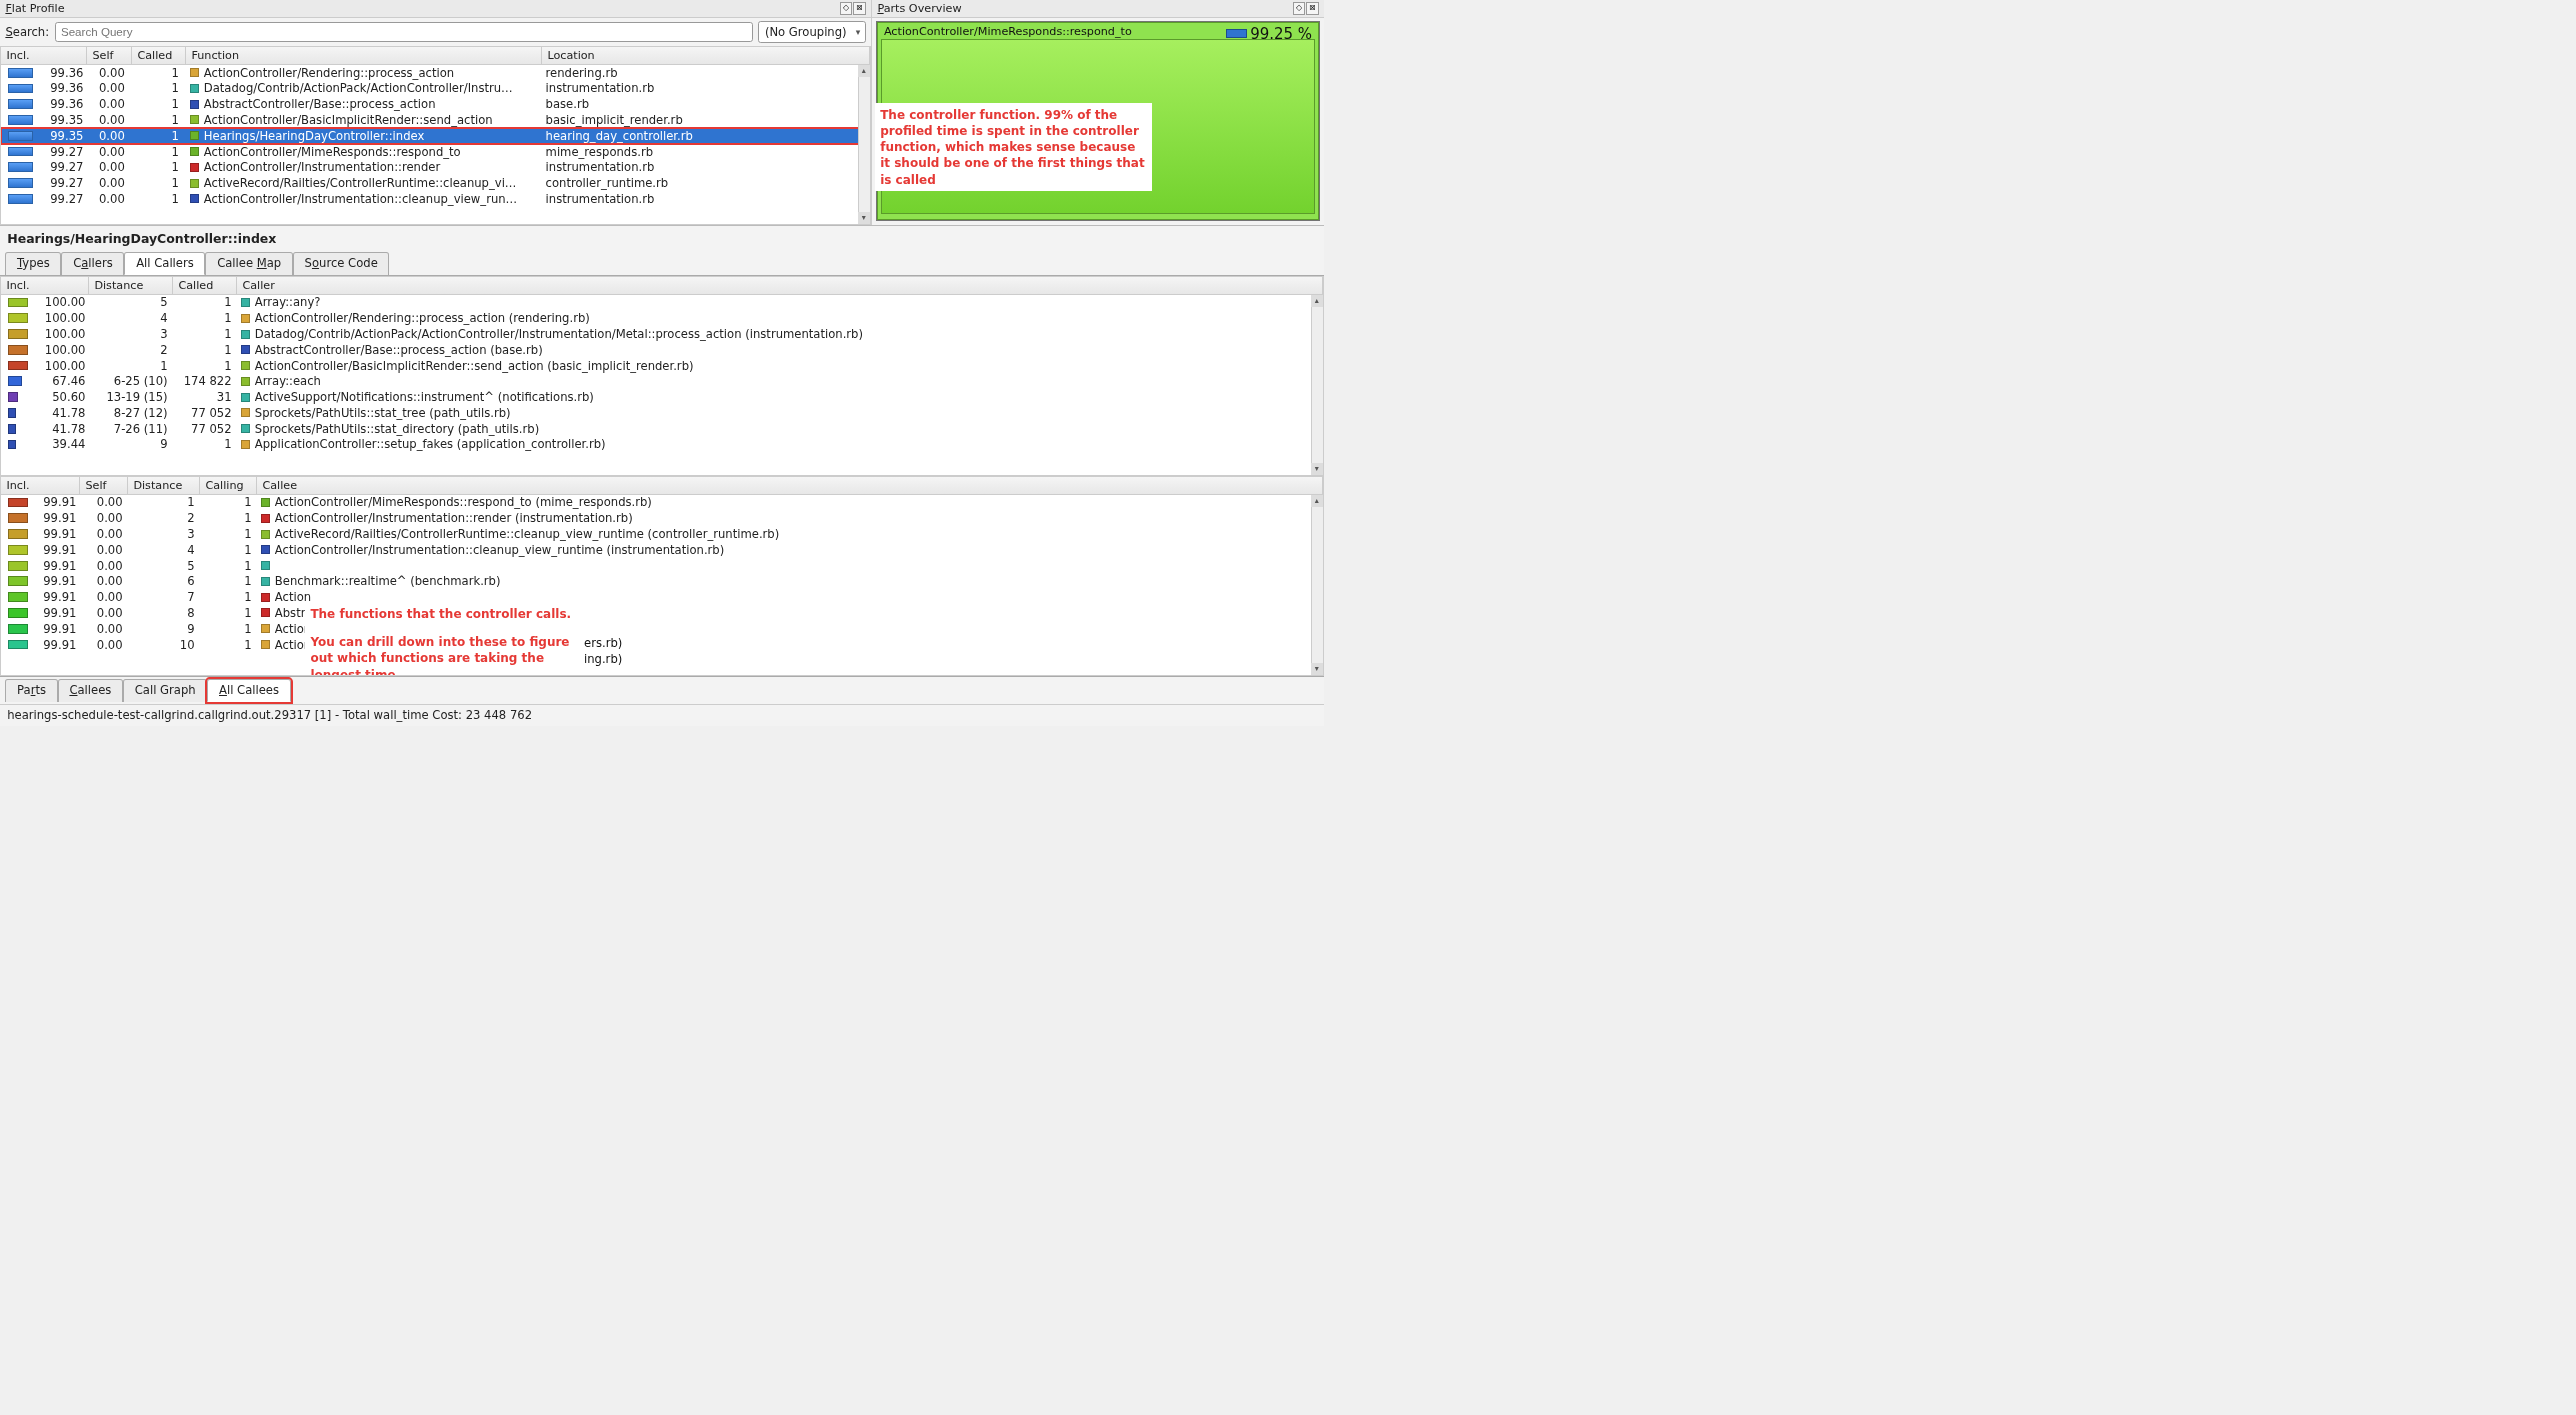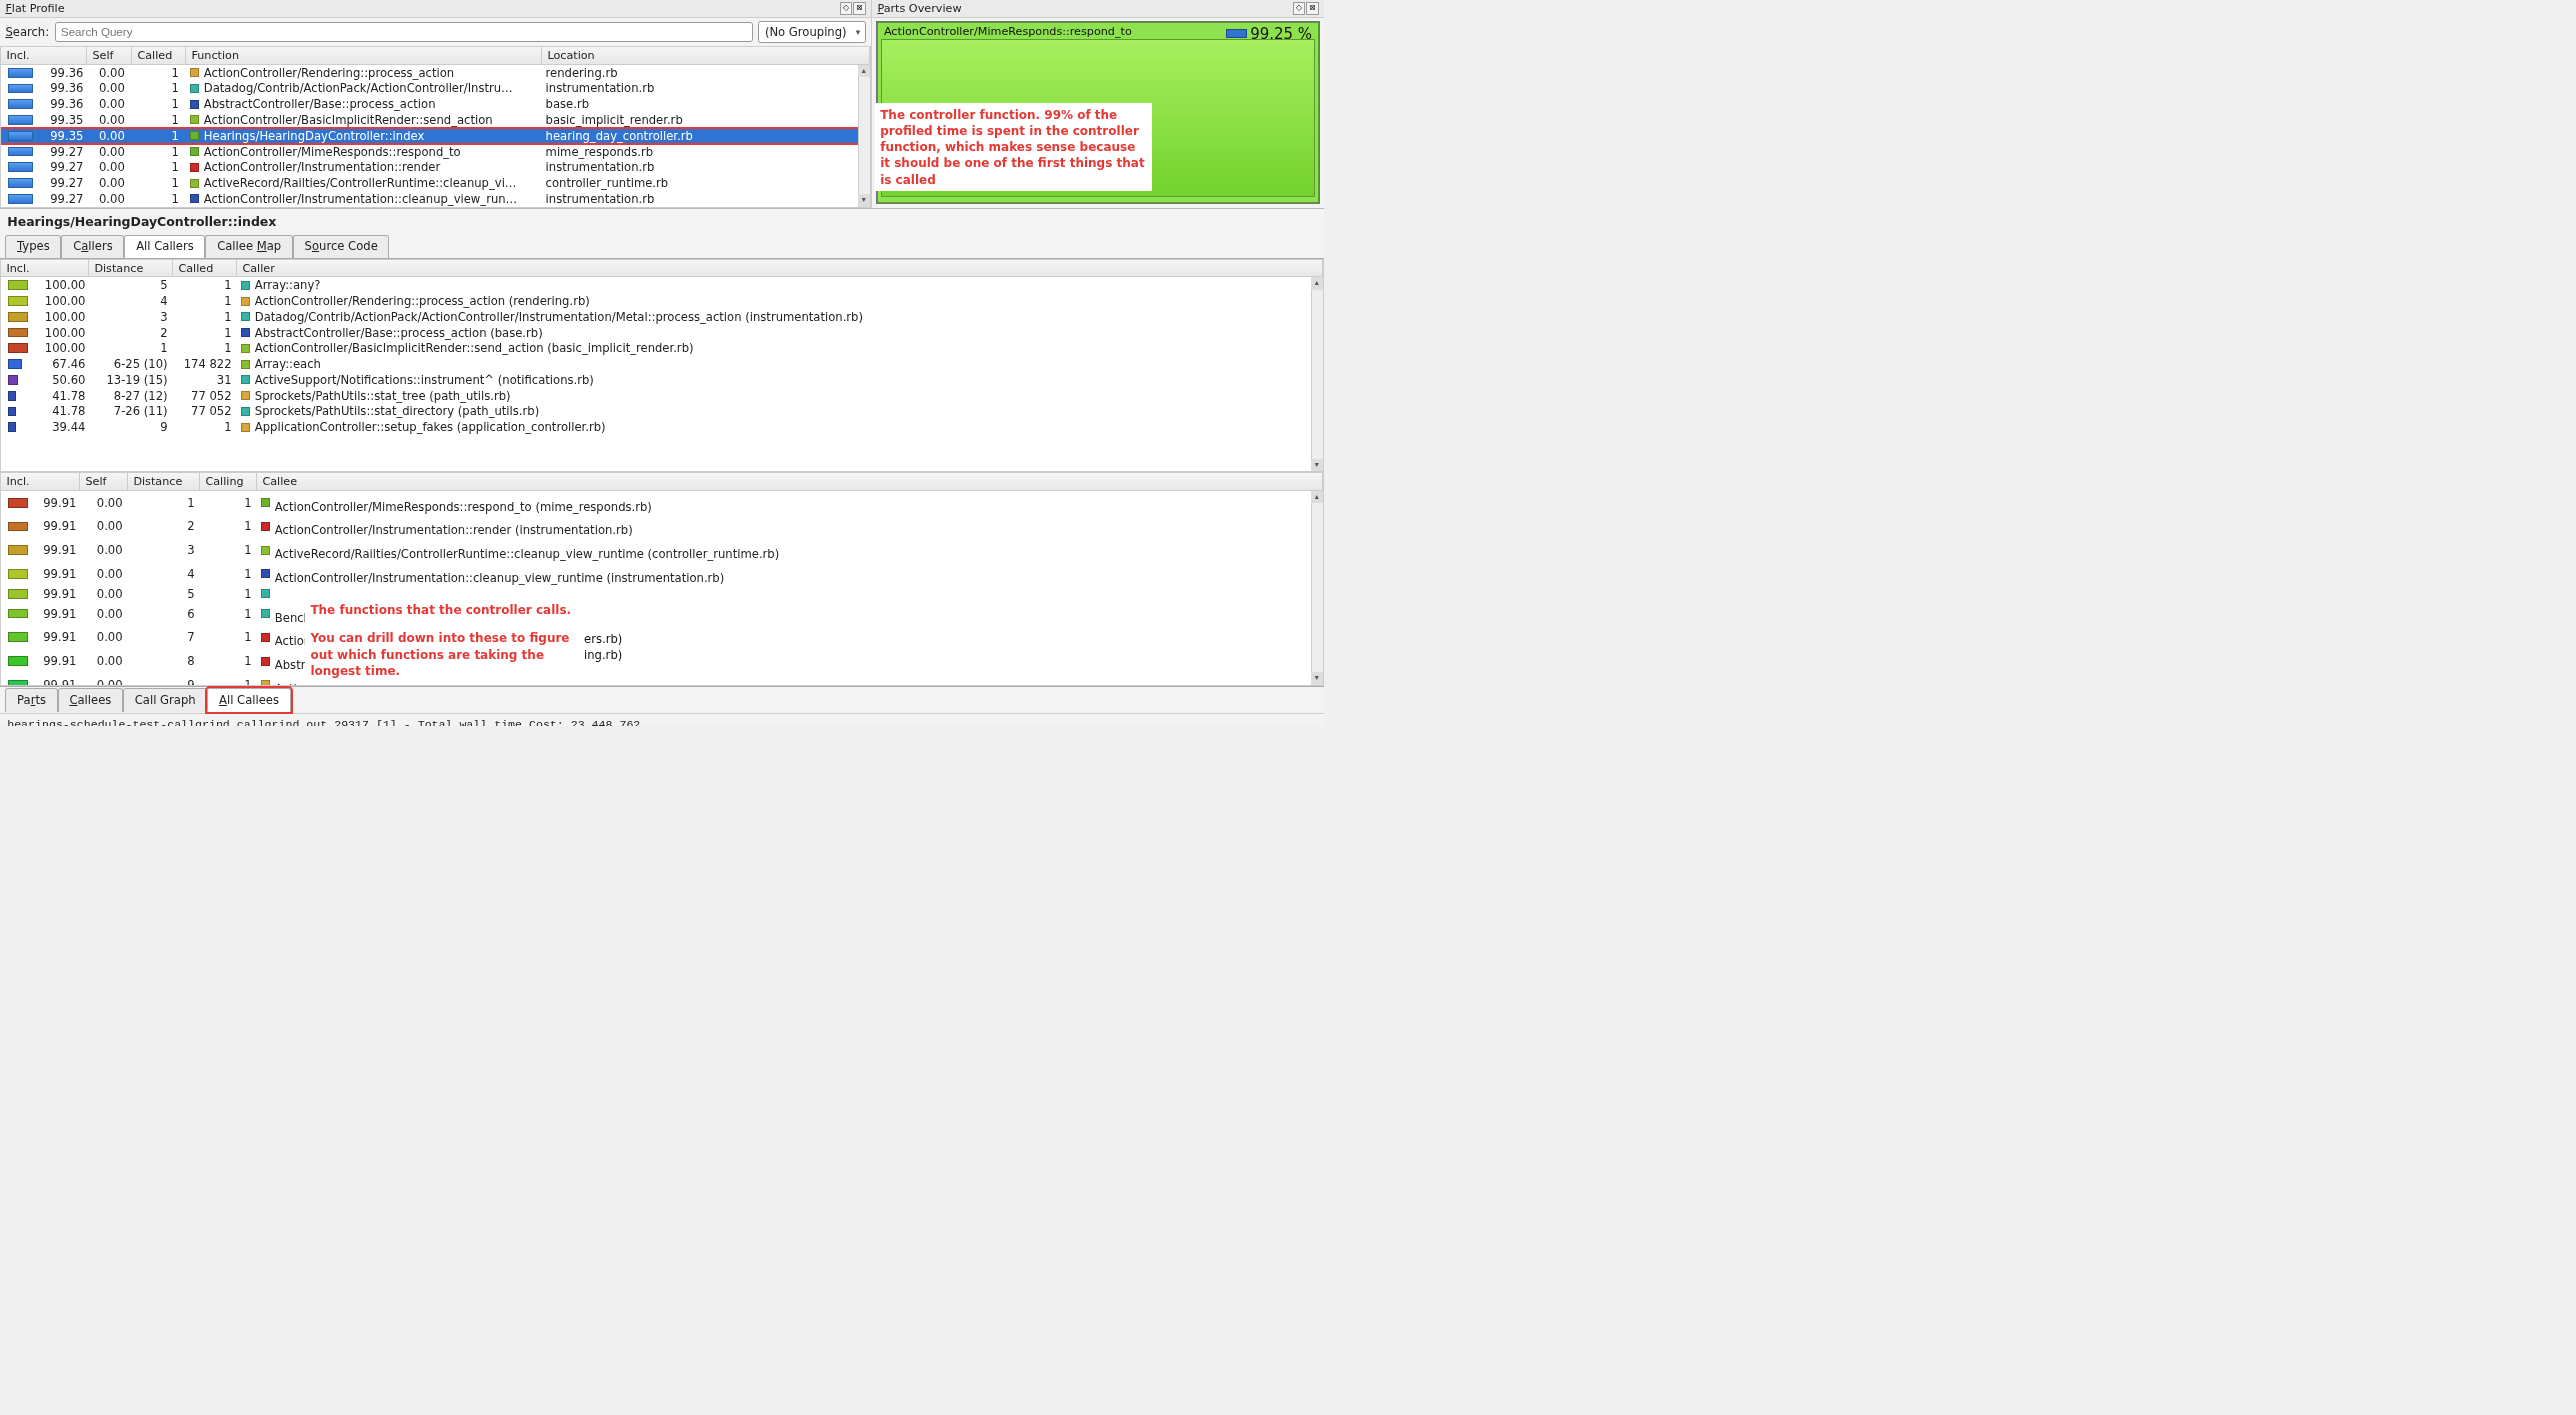--- a/index.html
+++ b/index.html
@@ -106,24 +106,24 @@
 .cr-sq { width: 16px; display:flex; align-items:center; justify-content:center;}
 .cr-caller { flex: 1; padding-left: 1.8px; white-space: nowrap; }
 
 
 .ce-bar { width: 29px; display:flex; align-items:center; padding-left:7.2px;}
 .ce-incl { width: 50px; text-align: right; padding-right: 3.6px; }
 .ce-self { width: 48px; text-align: right; padding-right: 5.4px; }
 .ce-dist { width: 72px; text-align: right; padding-right: 5.4px; }
 .ce-calling { width: 57px; text-align: right; padding-right: 5.4px; }
 .ce-sq { width: 16px; display:flex; align-items:center; justify-content:center;}
-.ce-callee { flex: 1; padding-left: 1.8px; white-space: nowrap; margin-top: 8px; }
+.ce-callee { flex: 1; padding-left: 1.8px; white-space: nowrap; }
 
 .bottom-tabs { display: flex; padding: 1.8px 5.4px; gap: 0; border-top: 0.9px solid #aaa; background: #f3f3f3;}
-.status-bar { padding: 3.6px 7.2px; font-size: 11.6px; background: #f3f3f3; border-top: 0.9px solid #ccc; font-family: Liberation Mono, monospace;}
+.status-bar { padding: 3.6px 7.2px; font-size: 11.6px; background: #f3f3f3; border-top: 0.9px solid #ccc;}
 
 .red-box { outline: 2.7px solid #e53935; outline-offset: 0; }
 </style>
 </head>
 <body>
 
 <div class="app-container">
 
   <div class="top-panels">
 

